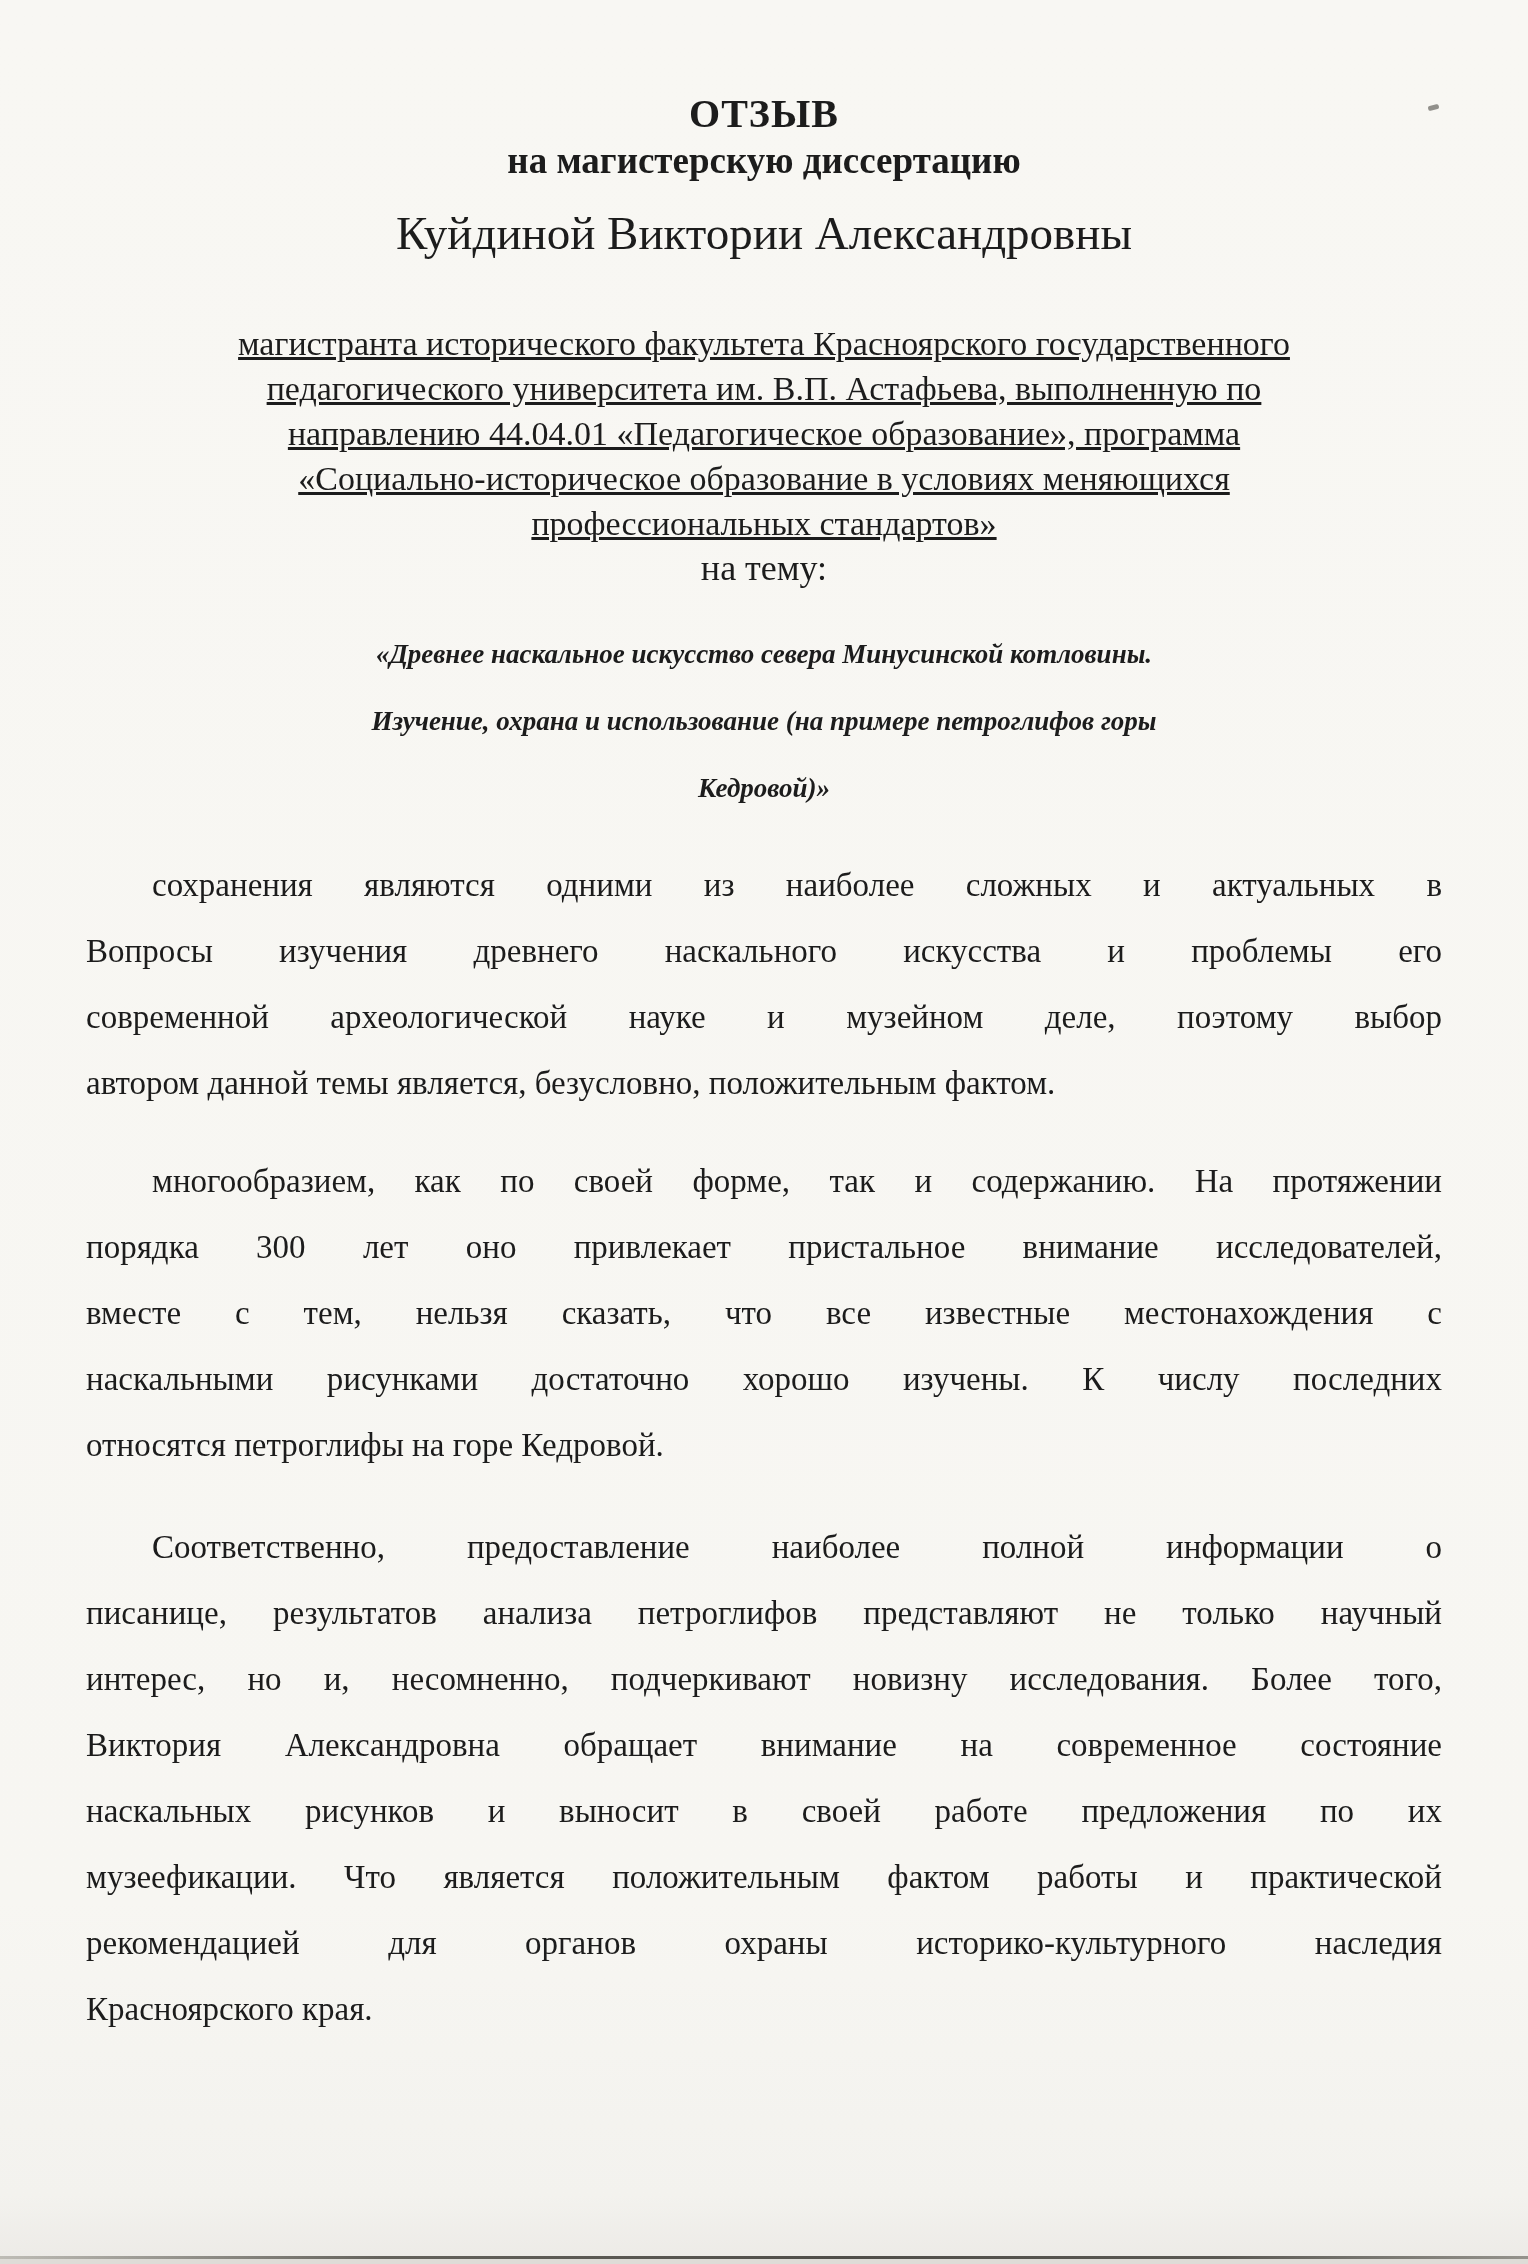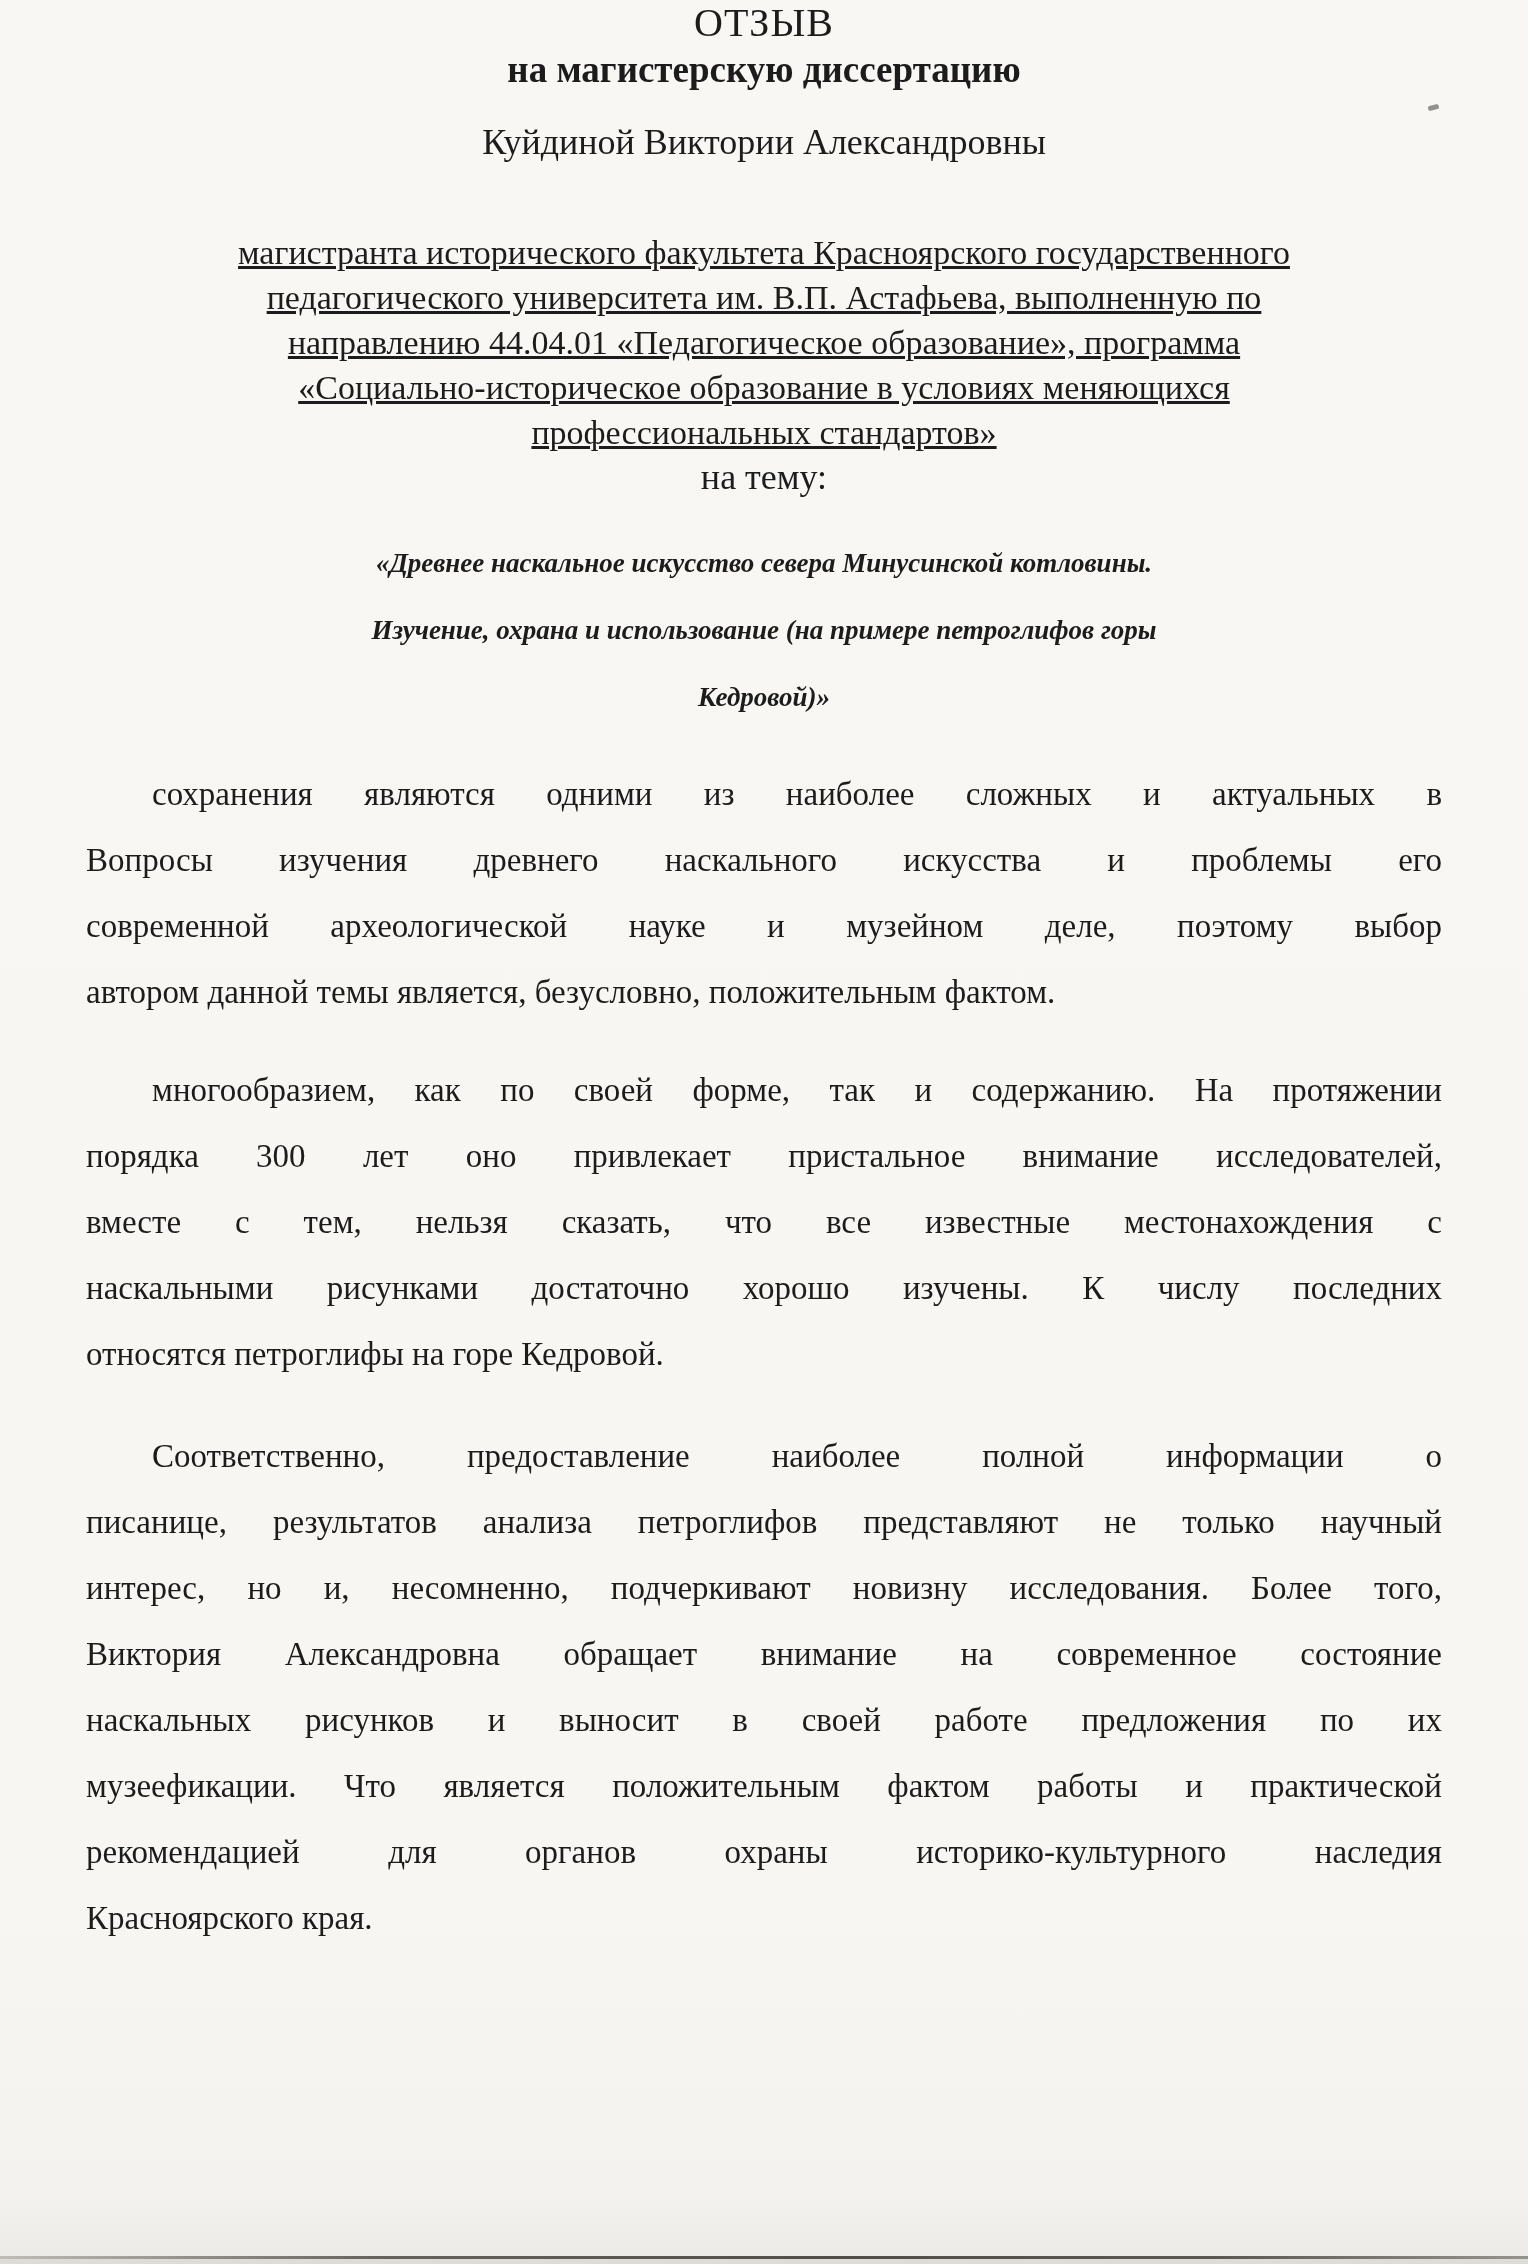--- a/index.html
+++ b/index.html
@@ -12,36 +12,37 @@
     width: 1528px;
     height: 2264px;
     background: linear-gradient(180deg, #f8f7f3 0%, #f7f6f2 84%, #f3f2ee 97%, #eceae6 100%);
     font-family: "Liberation Serif", "DejaVu Serif", serif;
     color: #1c1c1c;
     overflow: hidden;
     box-sizing: border-box;
     padding: 0 86px;
   }
   .doc-title {
+    margin-top: 91px;
     font-size: 40px;
     line-height: 46px;
-    font-weight: normal;
+    font-weight: bold;
     text-align: center;
     letter-spacing: 1px;
   }
   .doc-subtitle {
     margin-top: 2px;
     font-size: 37px;
     line-height: 44px;
     font-weight: bold;
     text-align: center;
   }
   .author-name {
     margin-top: 28px;
-    font-size: 36px;
+    font-size: 47px;
     line-height: 44px;
     text-align: center;
   }
   .details-block {
     margin-top: 66px;
     font-size: 34px;
     line-height: 45px;
   }
   .details-block .line { text-align: center; text-decoration: underline; }
   .topic-label {

